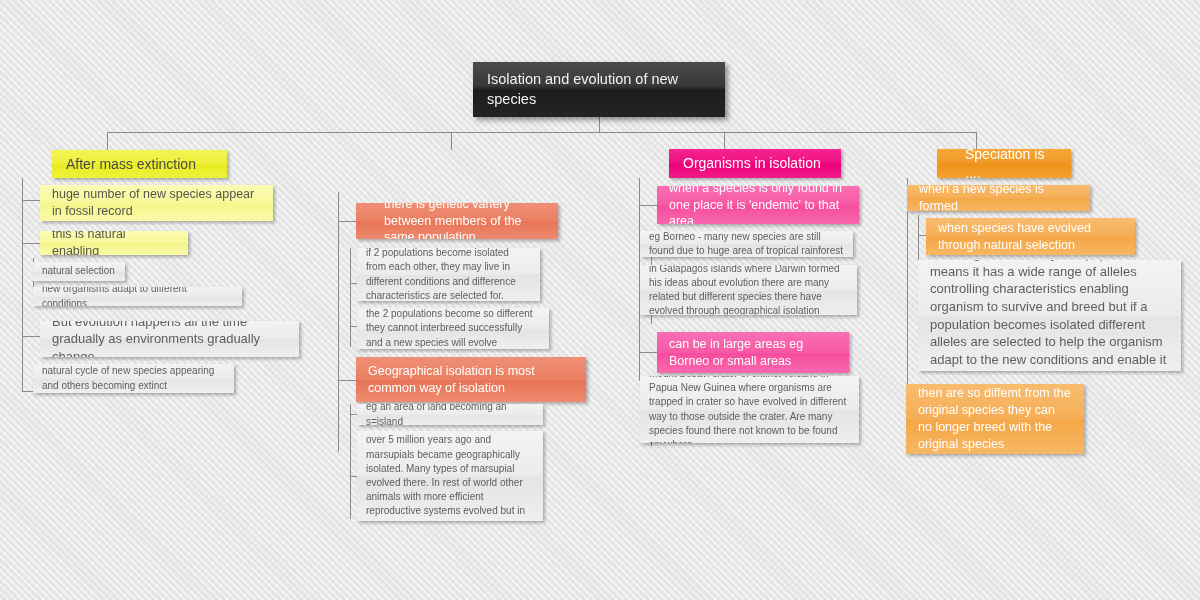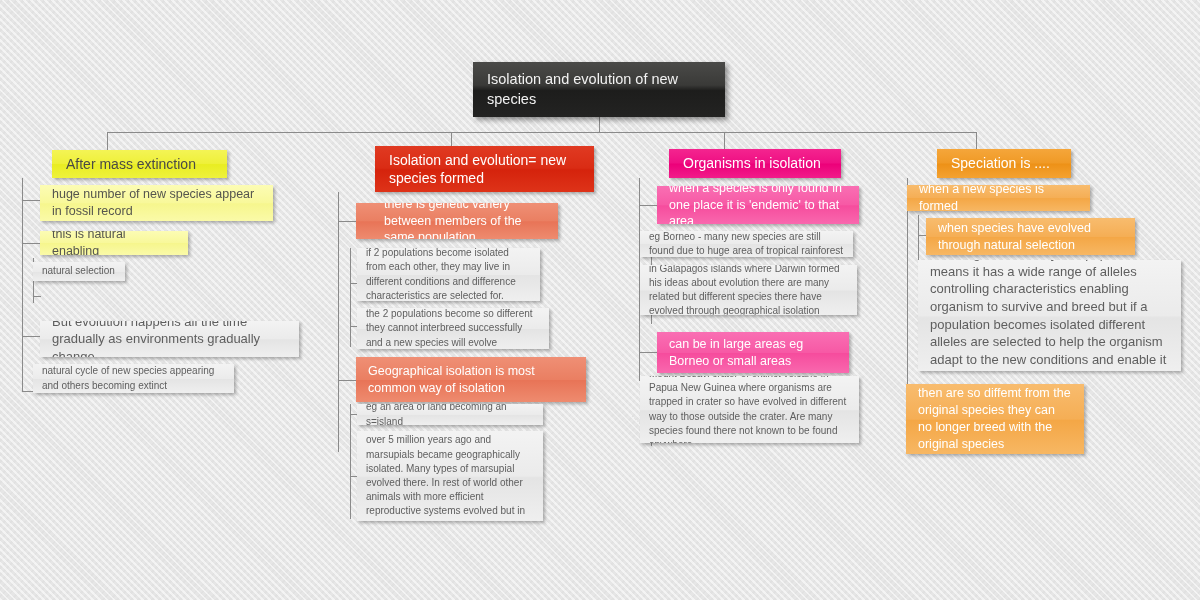--- a/index.html
+++ b/index.html
@@ -127,30 +127,30 @@
   </div>
   <div class="node l2 yellow" style="left:40px; top:185px; width:233px; height:36px;">
     <span>huge number of new species appear in fossil record</span>
   </div>
   <div class="node l2 yellow" style="left:40px; top:231px; width:148px; height:24px;">
     <span>this is natural enabling</span>
   </div>
   <div class="node plain" style="left:33px; top:262px; width:92px; height:19px;align-items:center;">
     <span>natural selection</span>
   </div>
+  <div class="node plain" style="left:33px; top:287px; width:209px; height:19px;">
+    <span>new organisms adapt to different conditions</span>
+  </div>
   <div class="node plain big" style="left:40px; top:321px; width:259px; height:36px;">
     <span>But evolution happens all the time gradually as environments gradually change</span>
   </div>
   <div class="node plain" style="left:33px; top:364px; width:201px; height:29px;">
     <span>natural cycle of new species appearing and others becoming extinct</span>
   </div>
 
-  <div class="node l1 red" style="left:345px; top:146px; width:219px; height:46px;">
-    <span>Isolation and evolution= new species formed</span>
-  </div>
   <div class="node l2 red" style="left:356px; top:203px; width:202px; height:36px;padding-left:16px;">
     <span>there is genetic variery between members of the same population</span>
   </div>
   <div class="node plain" style="left:357px; top:248px; width:183px; height:53px;">
     <span>if 2 populations become isolated from each other, they may live in different conditions and difference characteristics are selected for.</span>
   </div>
   <div class="node plain" style="left:357px; top:308px; width:192px; height:41px;">
     <span>the 2 populations become so different they cannot interbreed successfully and a new species  will evolve</span>
   </div>
   <div class="node l2 red" style="left:356px; top:357px; width:230px; height:45px;">
@@ -175,21 +175,21 @@
   <div class="node plain" style="left:640px; top:265px; width:217px; height:50px;">
     <span>in Galapagos islands where Darwin formed his ideas about evolution there are many related but different species there have evolved through geographical isolation</span>
   </div>
   <div class="node l2 magenta" style="left:657px; top:332px; width:192px; height:41px;">
     <span>can be in large areas eg Borneo or small areas</span>
   </div>
   <div class="node plain" style="left:640px; top:376px; width:219px; height:67px;">
     <span>Mount Bosavi crater of extinct volcano in Papua New Guinea where organisms are trapped in crater so have evolved in different way to those outside the crater. Are many species found there not known to be found anywhere</span>
   </div>
 
-  <div class="node l1 orange" style="left:907px; top:149px; width:134px; height:29px;">
+  <div class="node l1 orange" style="left:907px; top:149px; width:134px; height:29px;padding-left:14px;">
     <span>Speciation is ....</span>
   </div>
   <div class="node l2 orange" style="left:907px; top:185px; width:183px; height:26px;">
     <span>when a new species is formed</span>
   </div>
   <div class="node l2 orange" style="left:926px; top:218px; width:209px; height:37px;">
     <span>when species have evolved through natural selection</span>
   </div>
   <div class="node plain big" style="left:918px; top:260px; width:263px; height:111px;">
     <span>natural genetic variety in a population means it has a wide range of alleles controlling characteristics enabling organism to survive and breed but if  a population becomes isolated different alleles are selected to help the organism adapt to the new conditions and enable it to breed in the new conditions</span>

